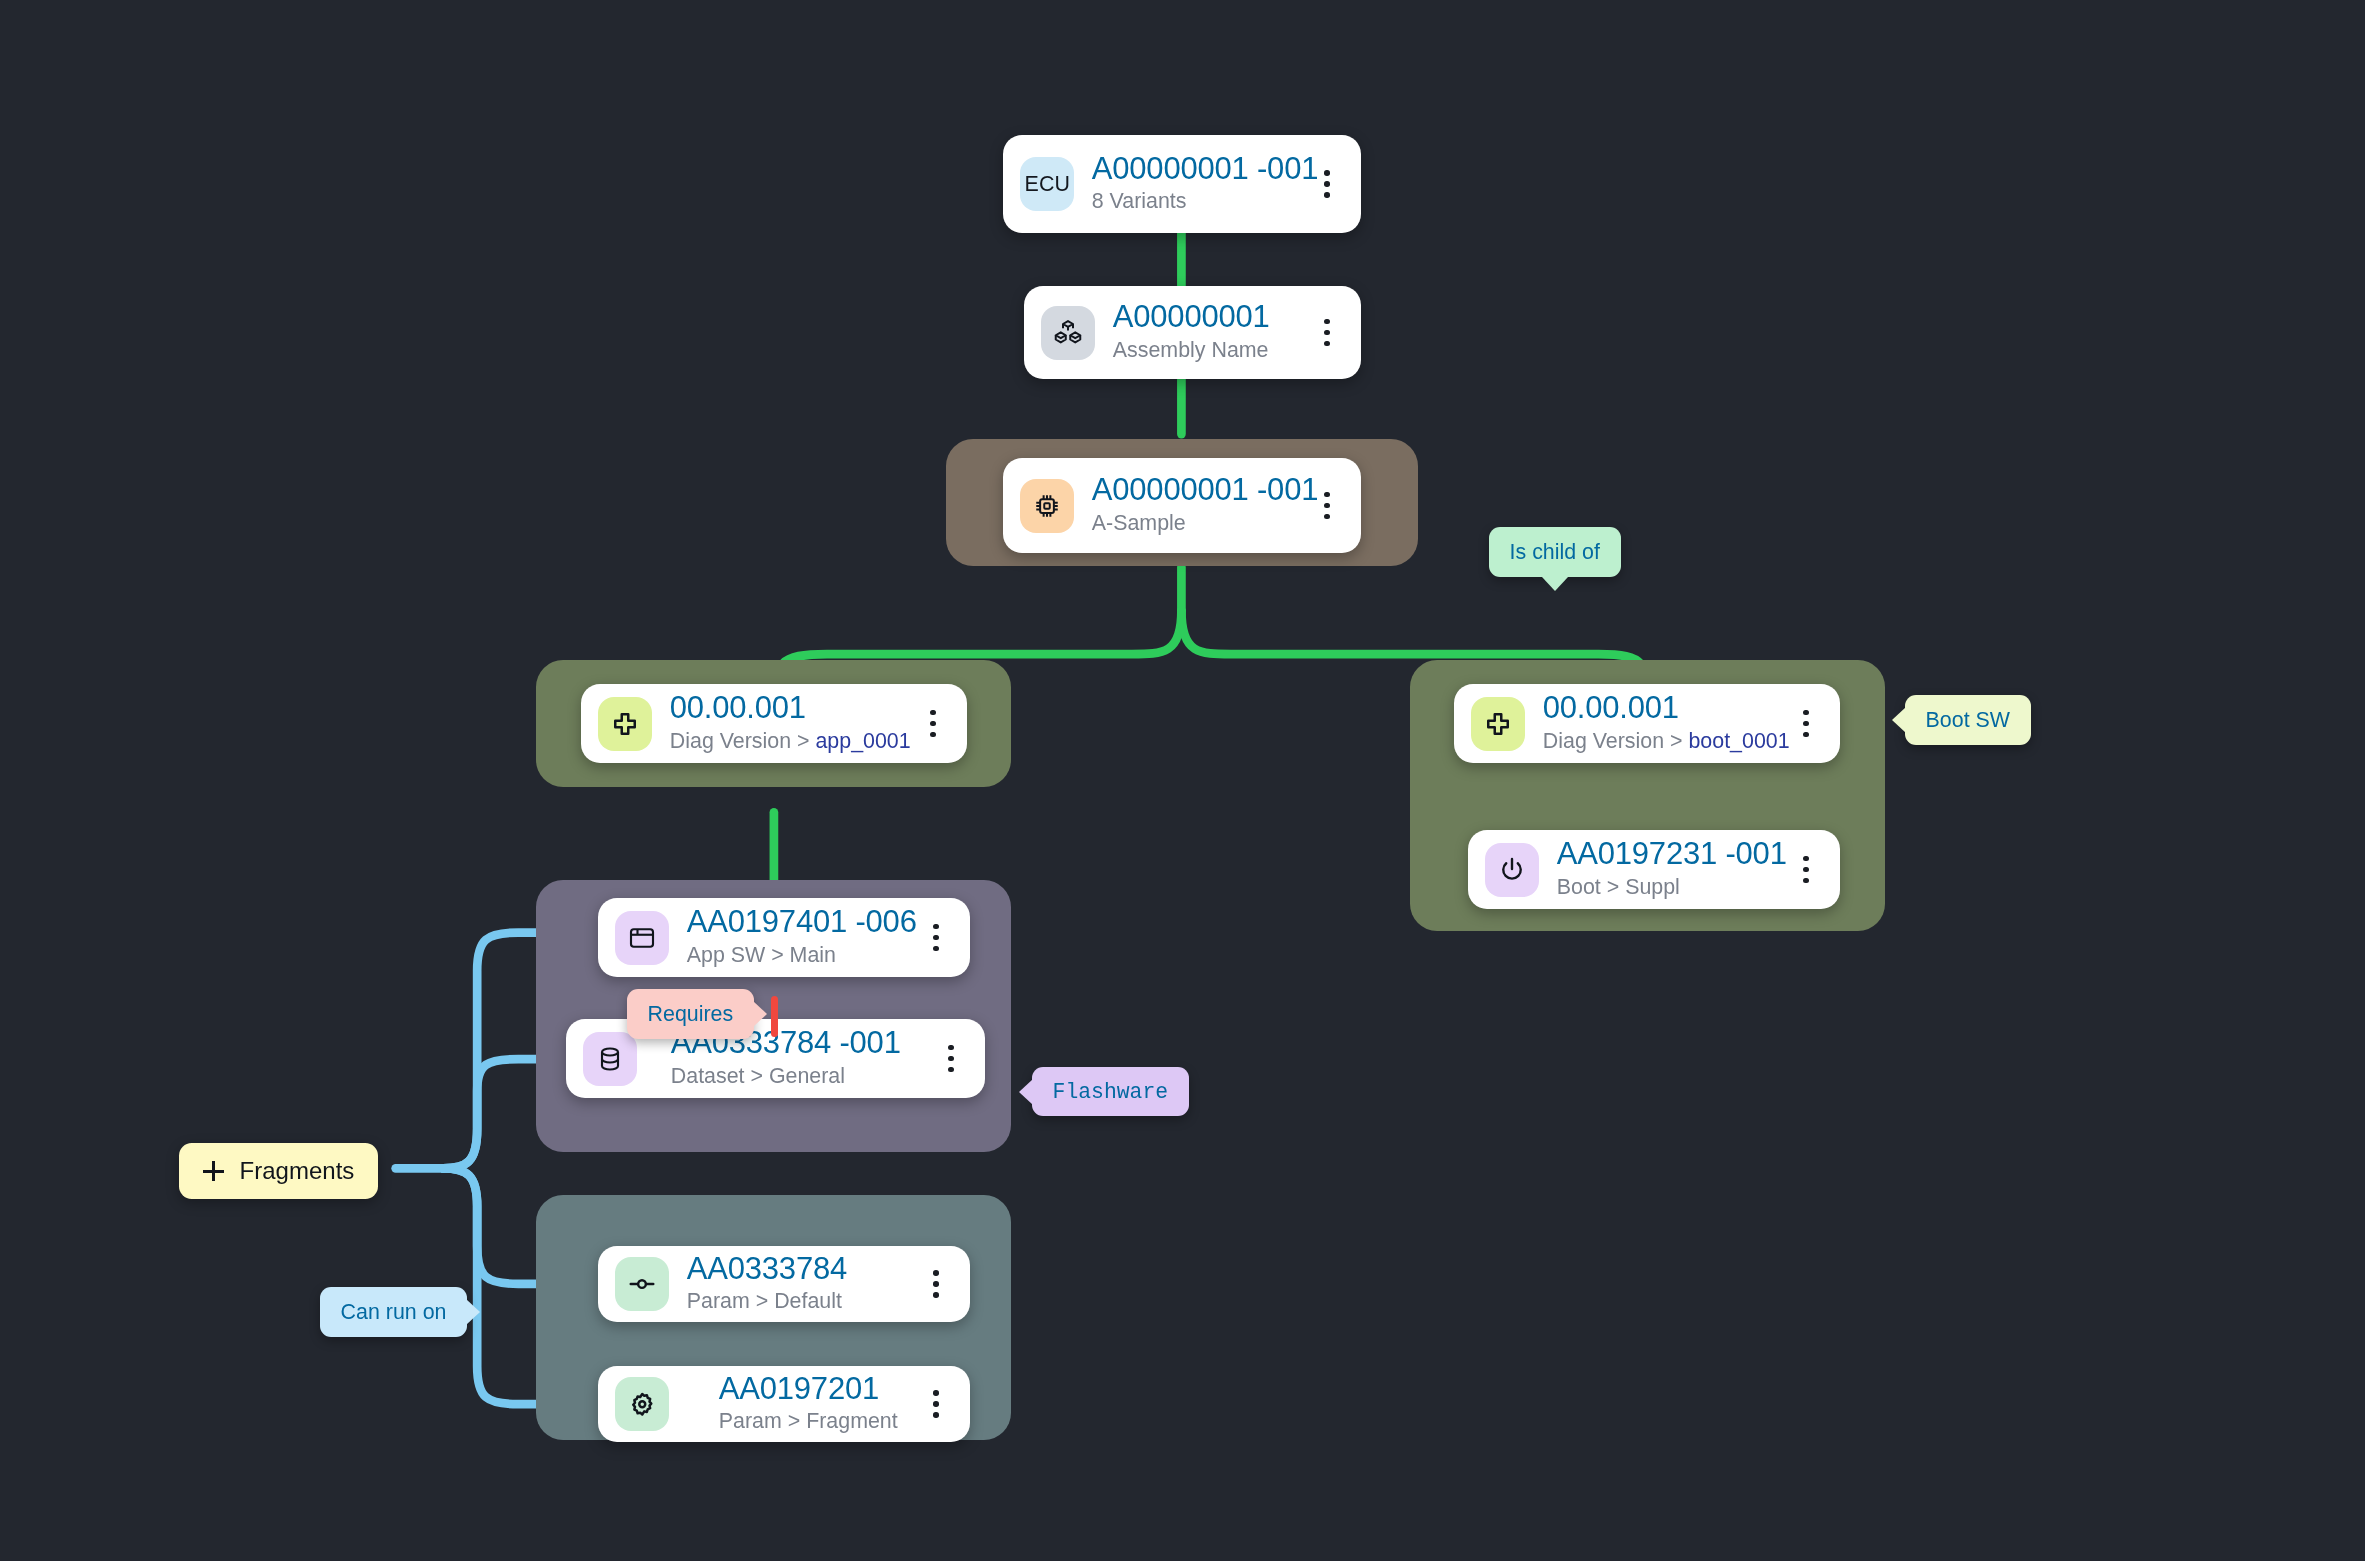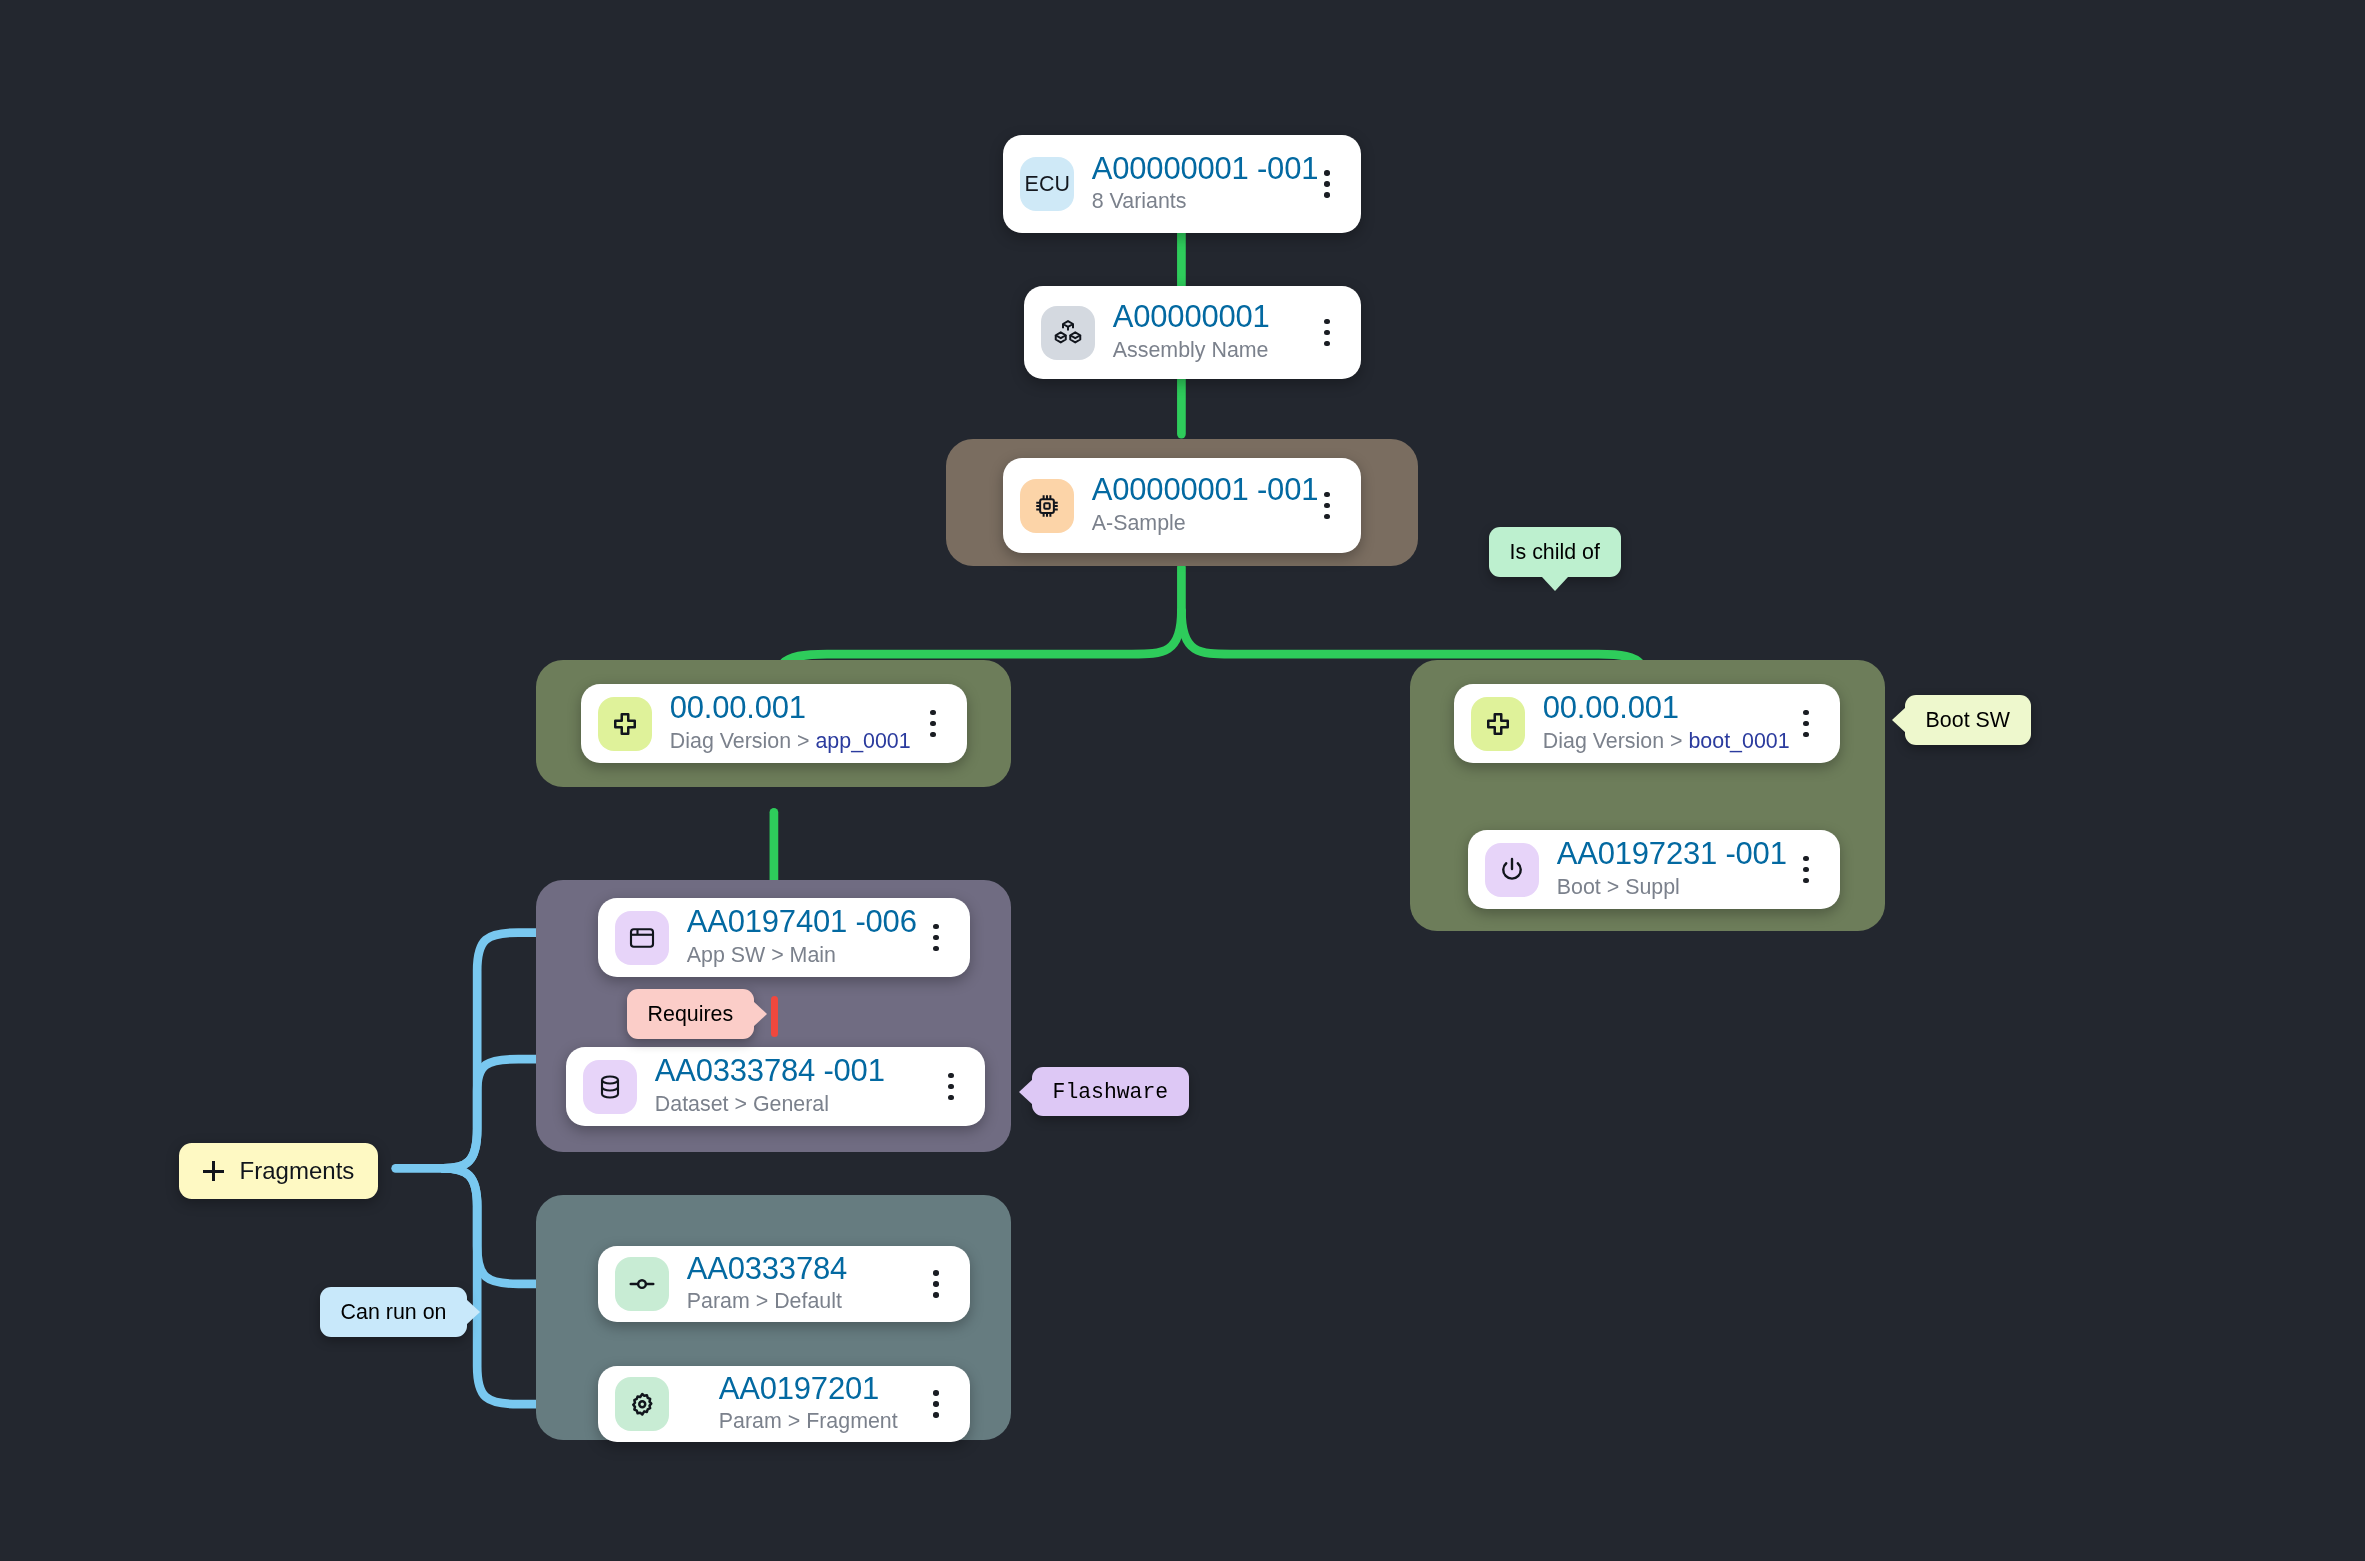--- a/index.html
+++ b/index.html
@@ -89,21 +89,21 @@
   .bg-grey   { background: #d4d9e0; }
   .bg-orange { background: #fcd4a8; }
   .bg-lime   { background: #dff29a; }
   .bg-violet { background: #e7d4f9; }
   .bg-mint   { background: #c8ecd4; }
 
   
   .pill {
     position: absolute;
     font-size: 21.4px;
-    color: #000000;
+    color: #0369a1;
     padding: 12.7px 20.6px;
     border-radius: 11px;
     white-space: nowrap;
     box-shadow: 0 4px 11px rgba(0,0,0,0.3);
     text-align: center;
   }
   .pill.mint   { background: #bdf0cf; }
   .pill.lime   { background: #eef8cd; }
   .pill.lilac  { background: #ddc8f5; font-family: Liberation Mono, monospace; }
   .pill.rose   { background: #fbcdc8; }
@@ -332,21 +332,21 @@
       <div class="title">AA0197401 -006</div>
       <div class="subtitle">App SW &gt; Main</div>
     </div>
     <div class="kebab">
         <i></i>
         <i></i>
         <i></i>
       </div>
   </div>
 
-  <div class="card" style="left:566px; top:1026px; width:419px; height:79px;">
+  <div class="card" style="left:566px; top:998px; width:419px; height:79px;gap:16px;">
     <div class="badge bg-violet">
       <svg width="30" height="30" viewBox="0 0 24 24" fill="none" stroke="#11151c" stroke-width="1.7" stroke-linejoin="round">
         <ellipse cx="12" cy="6.4" rx="6.4" ry="2.8"></ellipse>
         <path d="M5.6 6.4v11.2c0 1.55 2.87 2.8 6.4 2.8s6.4-1.25 6.4-2.8V6.4"></path>
         <path d="M5.6 12c0 1.55 2.87 2.8 6.4 2.8s6.4-1.25 6.4-2.8"></path>
       </svg>
     </div>
     <div class="texts">
       <div class="title">AA0333784 -001</div>
       <div class="subtitle">Dataset &gt; General</div>

